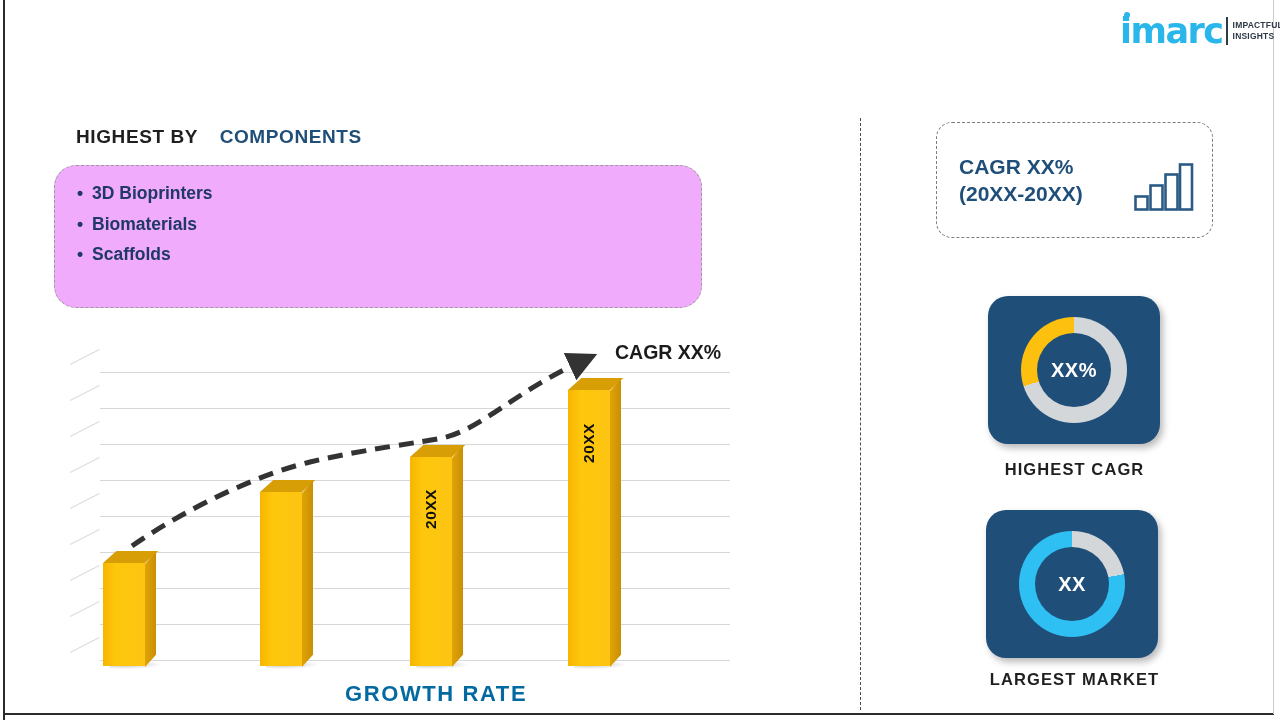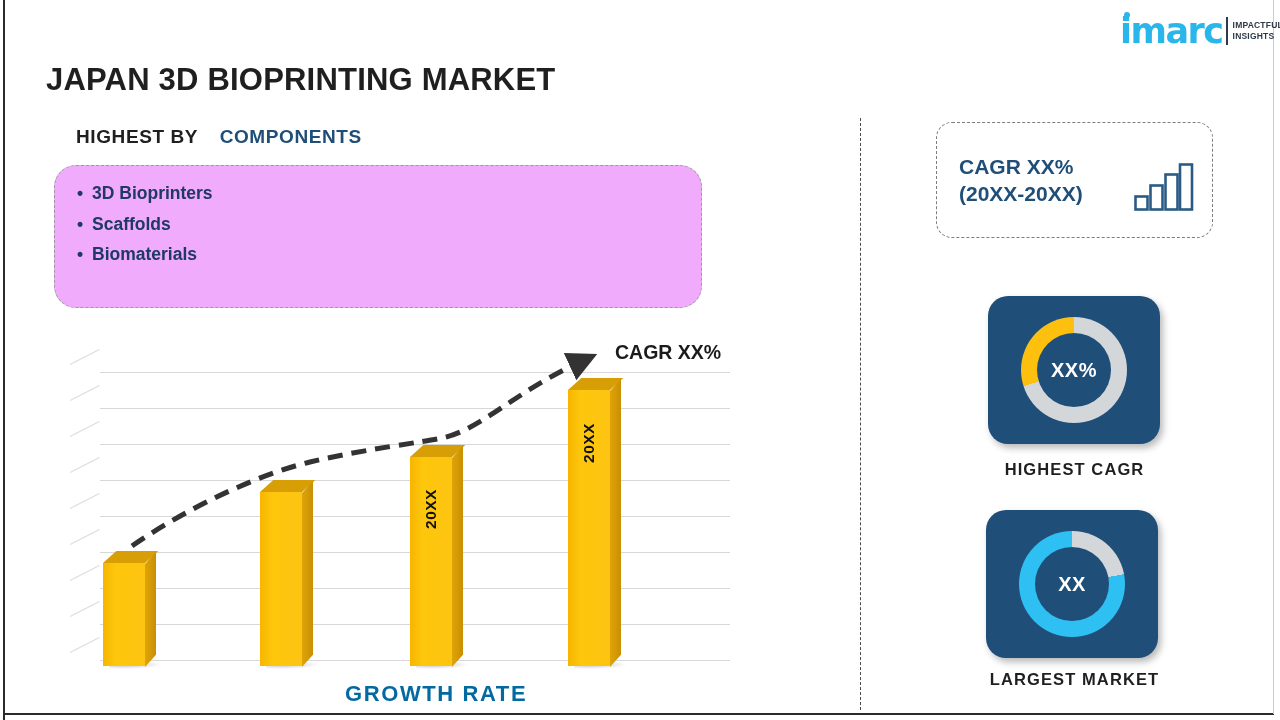--- a/index.html
+++ b/index.html
@@ -156,40 +156,39 @@
       <span class="dot"></span>
       <span>imarc</span>
     </div>
     <div class="rule"></div>
     <div class="tag">
       <div>IMPACTFUL</div>
       <div>INSIGHTS</div>
     </div>
   </div>
 
-  <div id="page-title">JAPAN 3D BIOPRINTING MARKET</div>
 
   <div id="section-title">
     <span>HIGHEST BY</span>
     <span class="accent">COMPONENTS</span>
   </div>
 
   <div id="components-box">
     <ul id="components-list">
       <li>
         <span class="bullet">•</span>
         <span>3D Bioprinters</span>
       </li>
       <li>
         <span class="bullet">•</span>
-        <span>Scaffolds</span>
+        <span>Biomaterials</span>
       </li>
       <li>
         <span class="bullet">•</span>
-        <span>Biomaterials</span>
+        <span>Scaffolds</span>
       </li>
     </ul>
   </div>
 
   <div id="divider"></div>
 
   <div id="chart">
 
     <div id="grid">
       <div class="grid-row" style="top:0px;">

